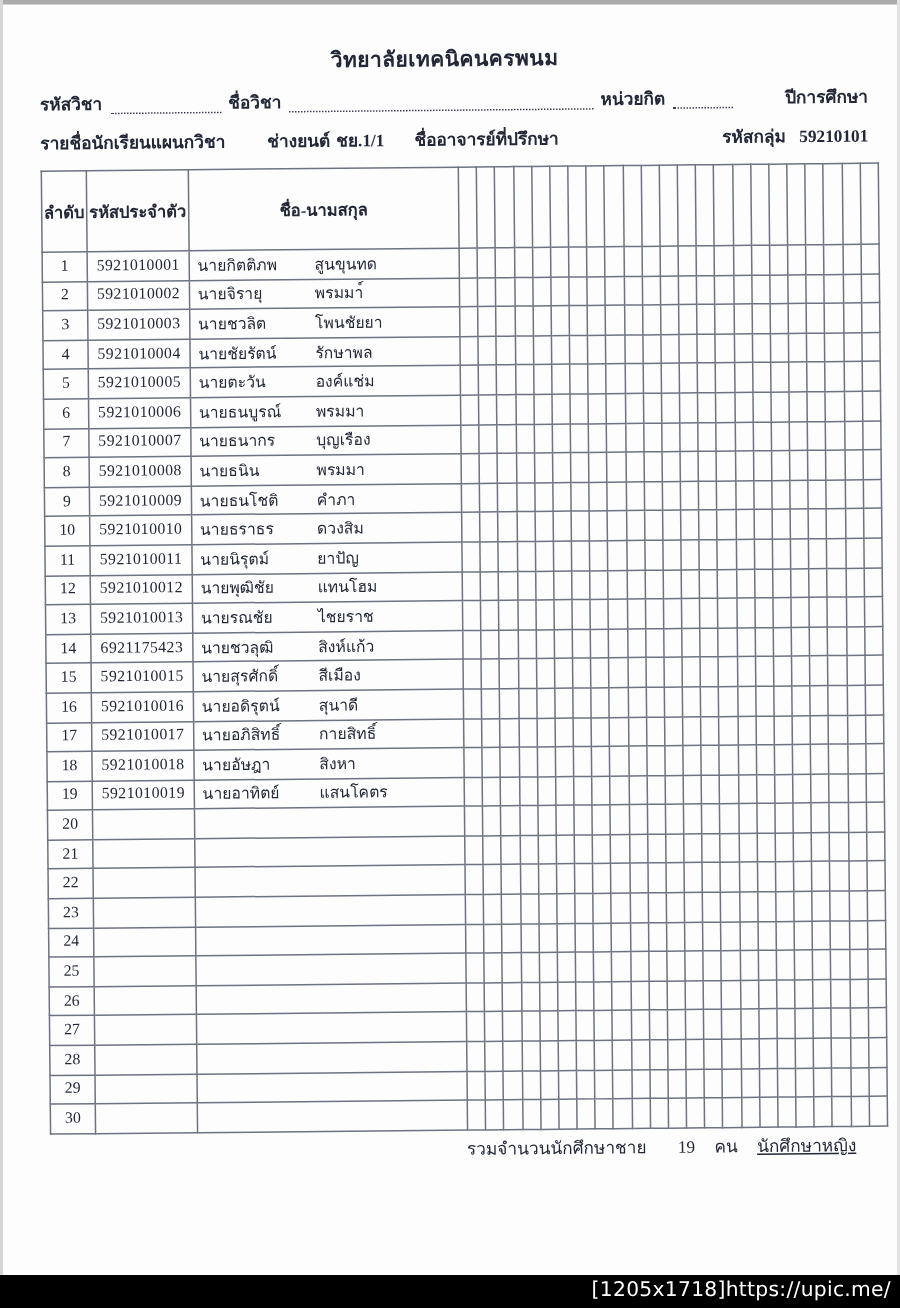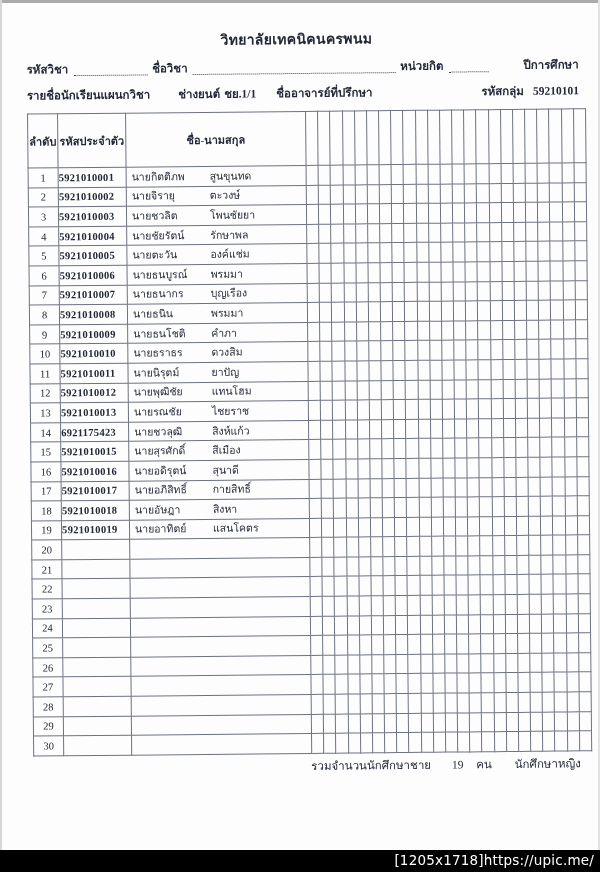--- a/index.html
+++ b/index.html
@@ -35,30 +35,30 @@
   .grp{margin-left:auto;}
   .grpcode{margin-left:9px;}
 
   table{position:absolute;top:111px;left:30px;width:558px;
         border-collapse:collapse;table-layout:fixed;}
   th,td{border:1px solid #6d7382;padding:0;overflow:hidden;}
   thead th{height:53px;font-size:11px;font-weight:bold;text-align:center;vertical-align:middle;}
   tbody tr{height:19.6px;}
   tbody td{font-size:10.5px;vertical-align:middle;}
   td.c-no{text-align:center;}
-  td.c-sid{text-align:left;letter-spacing:.3px;font-weight:bold;}
+  td.c-sid{text-align:center;letter-spacing:.3px;}
   td.c-name{text-align:left;white-space:nowrap;}
   .fname{display:inline-block;width:78px;padding-left:5px;}
   .lname{display:inline-block;}
 
   .summary{position:absolute;top:757px;left:308px;font-size:11.5px;white-space:nowrap;}
   .summary span{display:inline-block;}
   .sum-count{margin:0 10px 0 18px;}
   .sum-unit{margin-right:0;}
-  .sum-flabel{margin-left:20px;}
+  .sum-flabel{margin-left:10px;text-decoration:underline;}
 
   .watermark-bar{position:absolute;left:0;bottom:0;width:600px;height:22px;background:#000;
         color:#fff;z-index:10;box-sizing:border-box;
         font-family:"DejaVu Sans",sans-serif;font-size:13.5px;line-height:21px;
         text-align:right;padding-right:6px;letter-spacing:.2px;}
 </style>
 </head>
 <body>
 
 <div class="edge-top"></div>
@@ -172,21 +172,21 @@
           <td></td>
           <td></td>
           <td></td>
           <td></td>
           <td></td>
           <td></td>
         </tr>
         <tr>
           <td class="c-no">2</td>
           <td class="c-sid">5921010002</td>
-          <td class="c-name"><span class="fname">นายจิรายุ</span><span class="lname">ตะวงษ์</span></td>
+          <td class="c-name"><span class="fname">นายจิรายุ</span><span class="lname">พรมมา์</span></td>
           <td></td>
           <td></td>
           <td></td>
           <td></td>
           <td></td>
           <td></td>
           <td></td>
           <td></td>
           <td></td>
           <td></td>

